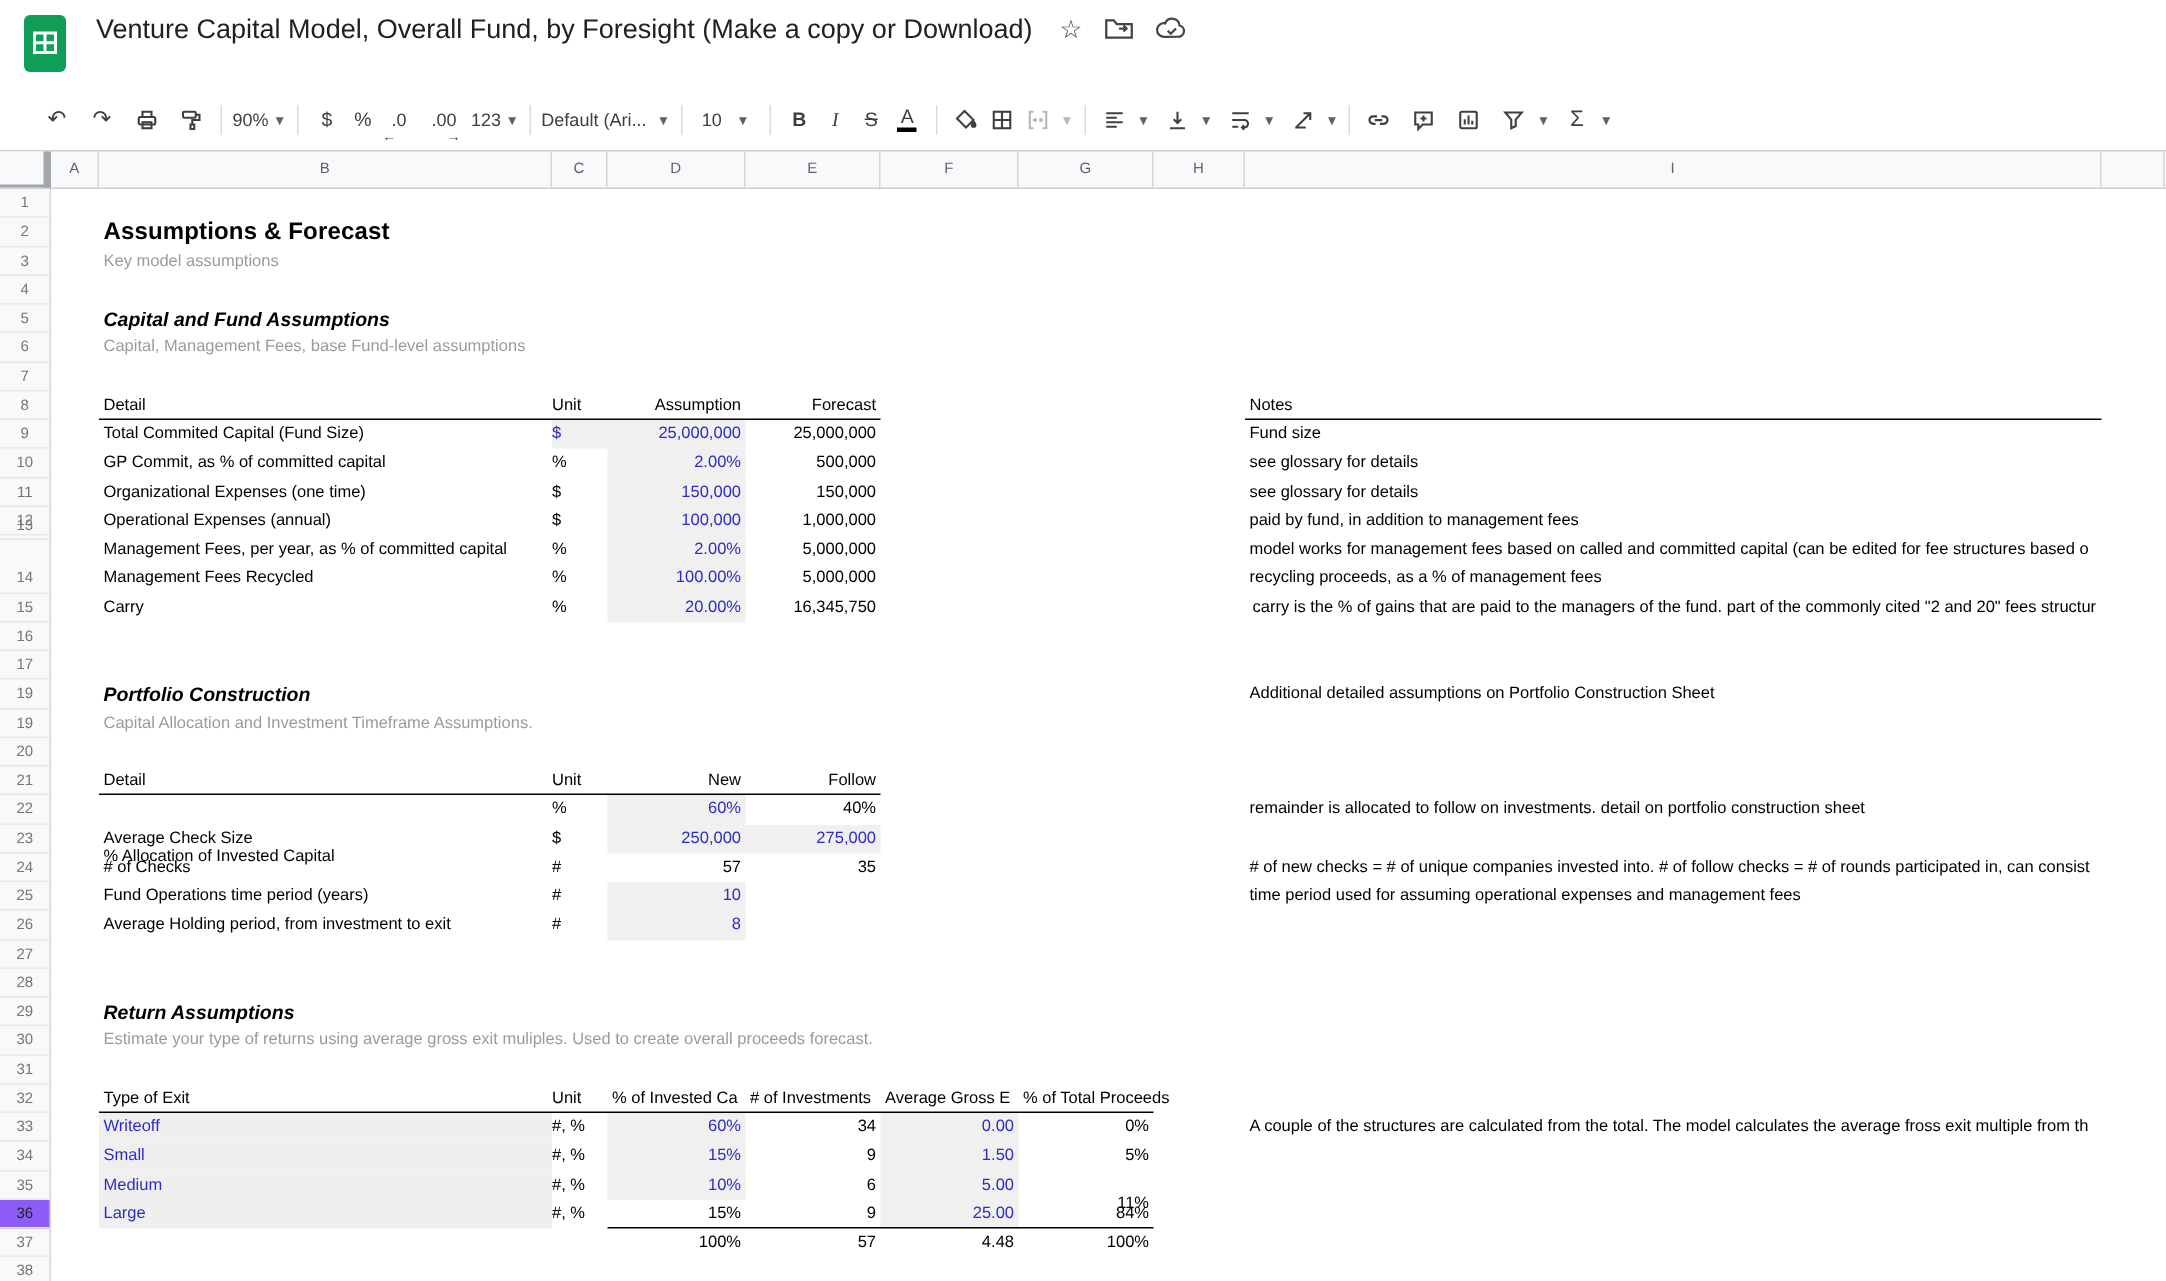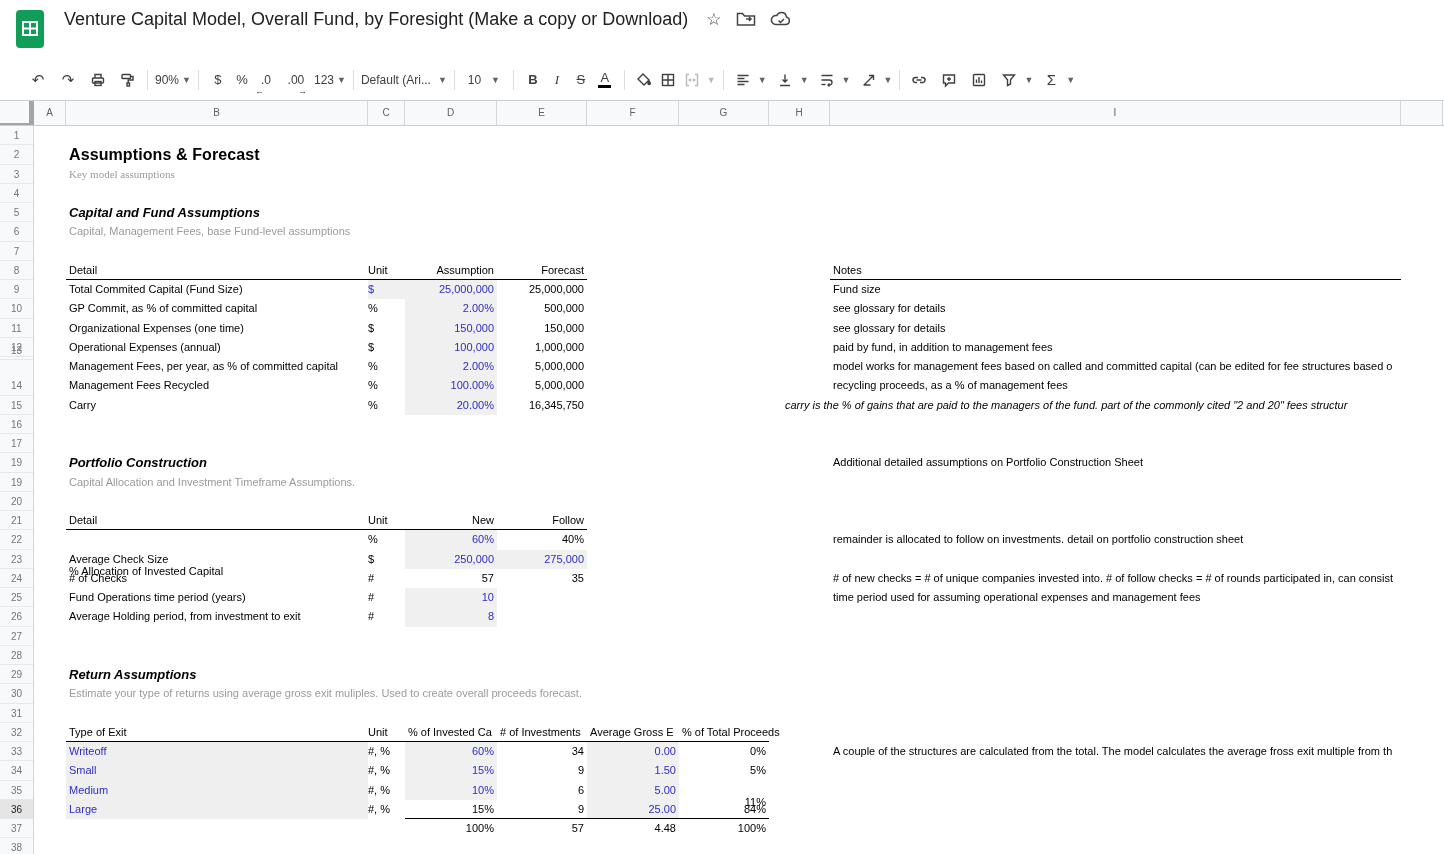--- a/index.html
+++ b/index.html
@@ -49,21 +49,21 @@
   #strip-foot{position:absolute;left:0;top:22px;width:34px;height:2px;background:#a2a5a9}
   .ch{position:absolute;top:0;height:24px;line-height:24px;text-align:center;font-size:10px;
     color:var(--headtx);border-right:1px solid #d4d6d9}
 
   
   #bodyarea{position:absolute;left:0;top:126px;width:1444px;height:728px;overflow:hidden;background:#fff}
   #gutter{position:absolute;left:0;top:0;width:34px;height:100%;background:#f8f9fa;
     border-right:1px solid #d4d6d9}
   .rn{position:absolute;left:0;width:33px;height:19.25px;line-height:19.25px;text-align:center;
     font-size:10px;color:#757575;border-bottom:1px solid #e7e8ea}
-  .rn.sel{background:#e5e5e5;color:#202124}
+  .rn.sel{background:#8b5cf6;color:#202124}
   #cells{position:absolute;left:0;top:0;width:1444px;height:100%}
   .cell{position:absolute;height:19.25px;line-height:19.4px;font-size:11px;color:#000;
     white-space:nowrap;padding:0 3px}
   .cell.r{text-align:right}
   .cell.c{padding:0}
   .cell.b{color:var(--blue)}
   .cell.g{background:var(--fill)}
   .cell.g2{background:var(--fill2)}
   .cell.h1{font-size:16px;font-weight:700;letter-spacing:.1px}
   .cell.h2{font-size:13px;font-weight:700;font-style:italic}
@@ -301,21 +301,21 @@
         <div class="rn" style="top: 596.75px;">32</div>
         <div class="rn" style="top: 616px;">33</div>
         <div class="rn" style="top: 635.25px;">34</div>
         <div class="rn" style="top: 654.5px;">35</div>
         <div class="rn sel" style="top: 673.75px;">36</div>
         <div class="rn" style="top: 693px;">37</div>
         <div class="rn" style="top: 712.25px;">38</div>
       </div>
     <div id="cells">
         <div class="cell h1" style="left: 66px; top: 19.25px; width: 302px;">Assumptions &amp; Forecast</div>
-        <div class="cell sub" style="left: 66px; top: 38.5px; width: 302px; font-family: Liberation Serif, serif;">Key model assumptions</div>
+        <div class="cell sub" style="left: 66px; top: 38.5px; width: 302px;">Key model assumptions</div>
         <div class="cell h2" style="left: 66px; top: 77px; width: 302px;">Capital and Fund Assumptions</div>
         <div class="cell sub" style="left: 66px; top: 96.25px; width: 302px;">Capital, Management Fees, base Fund-level assumptions</div>
         <div class="cell" style="left: 66px; top: 134.75px; width: 302px;">Detail</div>
         <div class="cell c" style="left: 368px; top: 134.75px; width: 37px;">Unit</div>
         <div class="cell r" style="left: 405px; top: 134.75px; width: 92px;">Assumption</div>
         <div class="cell r" style="left: 497px; top: 134.75px; width: 90px;">Forecast</div>
         <div class="cell" style="left: 830px; top: 134.75px; width: 571px;">Notes</div>
         <div class="cell" style="left: 66px; top: 154px; width: 302px;">Total Commited Capital (Fund Size)</div>
         <div class="cell c b g" style="left: 368px; top: 154px; width: 37px;">$</div>
         <div class="cell r b g" style="left: 405px; top: 154px; width: 92px;">25,000,000</div>
@@ -343,21 +343,21 @@
         <div class="cell" style="left: 830px; top: 231px; width: 571px;">model works for management fees based on called and committed capital (can be edited for fee structures based o</div>
         <div class="cell" style="left: 66px; top: 250.25px; width: 302px;">Management Fees Recycled</div>
         <div class="cell c" style="left: 368px; top: 250.25px; width: 37px;">%</div>
         <div class="cell r b g" style="left: 405px; top: 250.25px; width: 92px;">100.00%</div>
         <div class="cell r" style="left: 497px; top: 250.25px; width: 90px;">5,000,000</div>
         <div class="cell" style="left: 830px; top: 250.25px; width: 571px;">recycling proceeds, as a % of management fees</div>
         <div class="cell" style="left: 66px; top: 269.5px; width: 302px;">Carry</div>
         <div class="cell c" style="left: 368px; top: 269.5px; width: 37px;">%</div>
         <div class="cell r b g" style="left: 405px; top: 269.5px; width: 92px;">20.00%</div>
         <div class="cell r" style="left: 497px; top: 269.5px; width: 90px;">16,345,750</div>
-        <div class="cell" style="left: 782px; top: 269.5px; width: 571px; font-style: italic;">carry is the % of gains that are paid to the managers of the fund. part of the commonly cited "2 and 20" fees structur</div>
+        <div class="cell" style="left: 832px; top: 269.5px; width: 571px;">carry is the % of gains that are paid to the managers of the fund. part of the commonly cited "2 and 20" fees structur</div>
         <div class="cell h2" style="left: 66px; top: 327.25px; width: 302px;">Portfolio Construction</div>
         <div class="cell" style="left: 830px; top: 327.25px; width: 571px;">Additional detailed assumptions on Portfolio Construction Sheet</div>
         <div class="cell sub" style="left: 66px; top: 346.5px; width: 302px;">Capital Allocation and Investment Timeframe Assumptions.</div>
         <div class="cell" style="left: 66px; top: 385px; width: 302px;">Detail</div>
         <div class="cell c" style="left: 368px; top: 385px; width: 37px;">Unit</div>
         <div class="cell r" style="left: 405px; top: 385px; width: 92px;">New</div>
         <div class="cell r" style="left: 497px; top: 385px; width: 90px;">Follow</div>
         <div class="cell" style="left: 66px; top: 404.25px; width: 302px; margin-top: 32px;">% Allocation of Invested Capital</div>
         <div class="cell c" style="left: 368px; top: 404.25px; width: 37px;">%</div>
         <div class="cell r b g" style="left: 405px; top: 404.25px; width: 92px;">60%</div>

